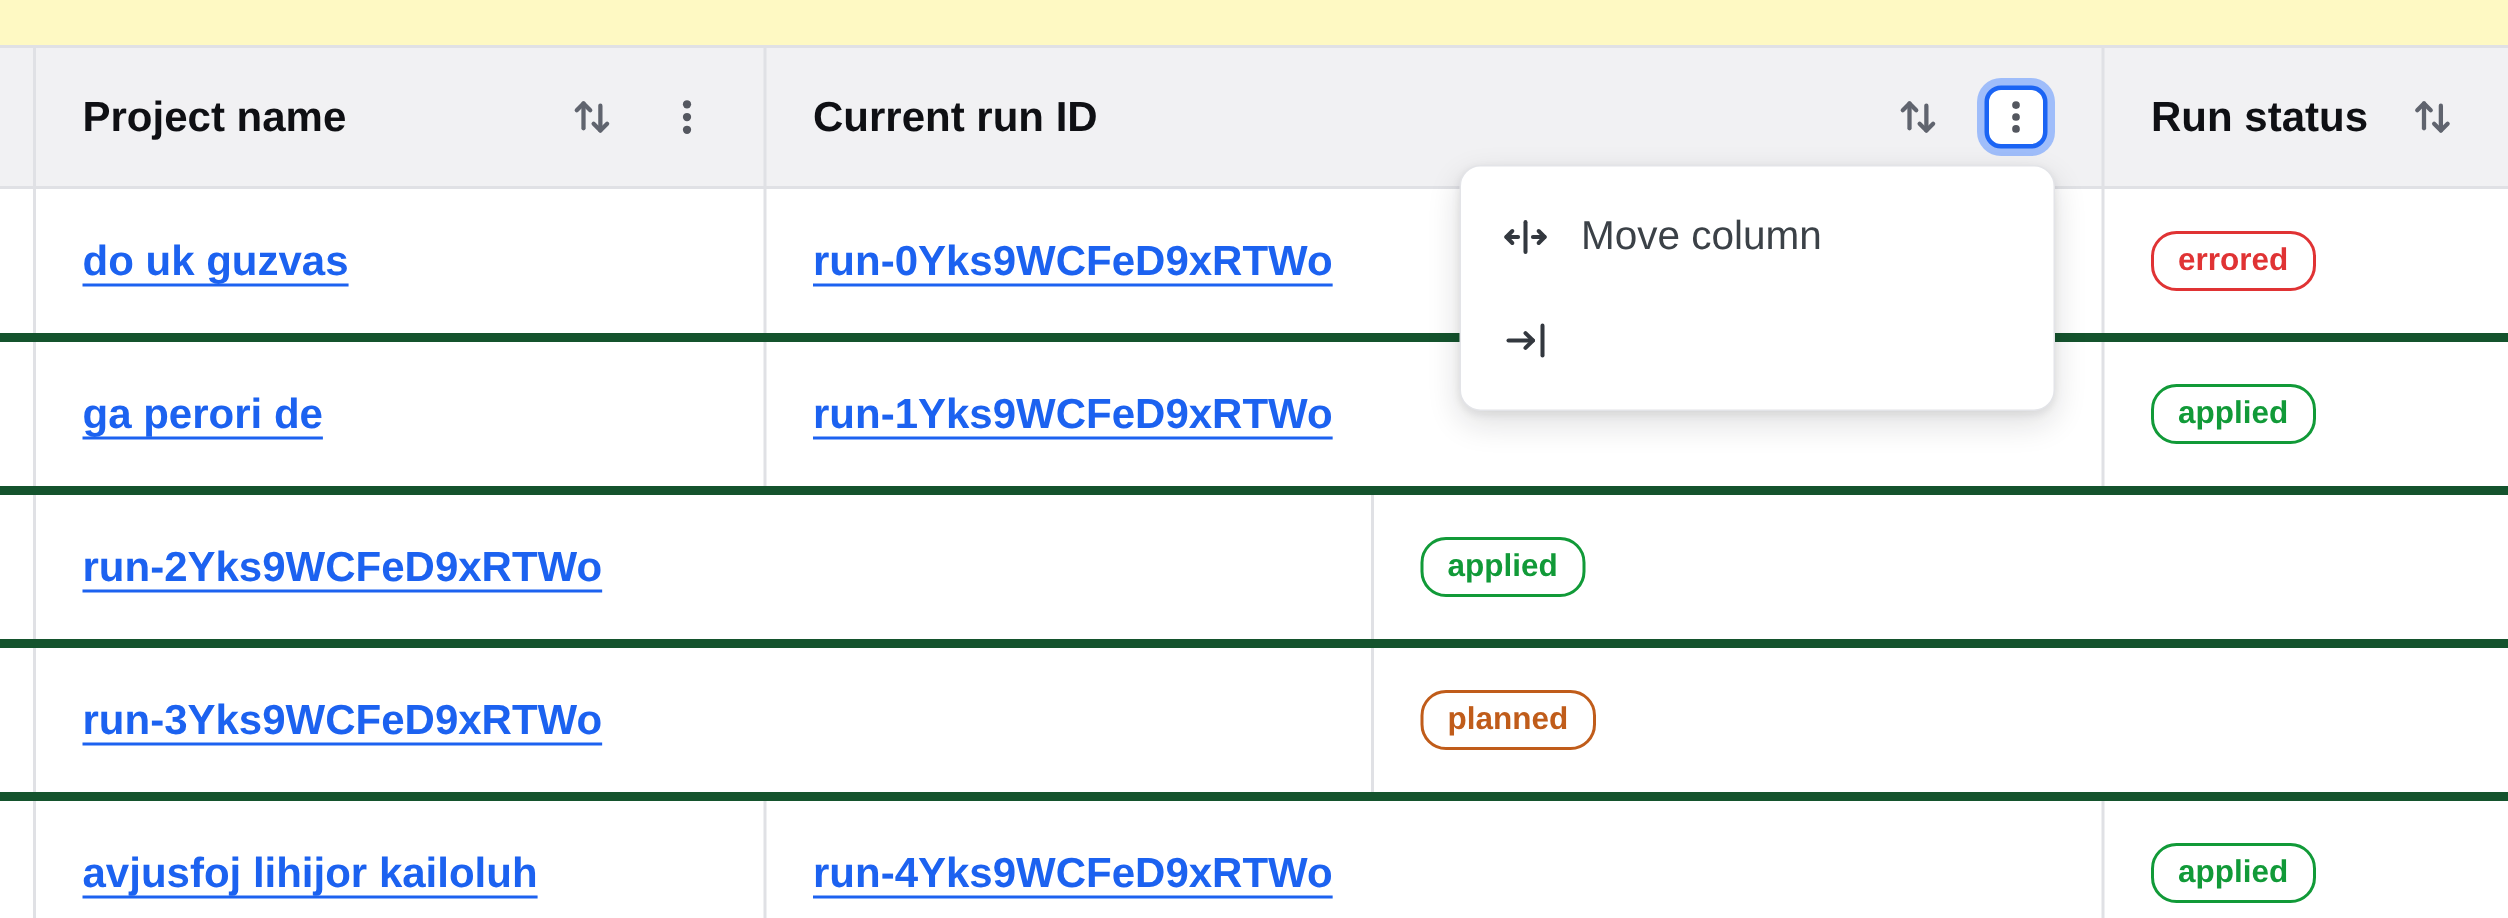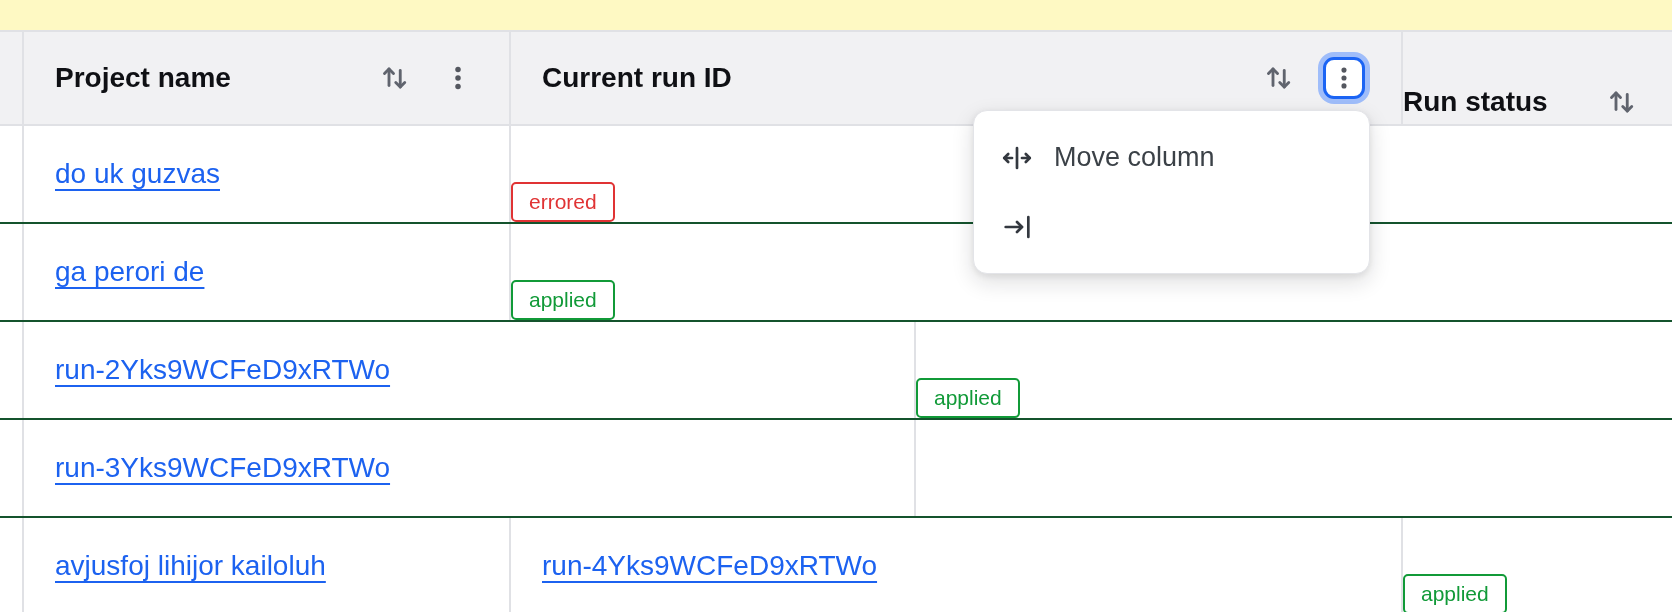--- a/index.html
+++ b/index.html
@@ -11,51 +11,51 @@
   .canvas{position:absolute;inset:0;background:#fef9c3;}
 
   
   .table{position:absolute;top:30px;left:0;width:1672px;border-top:2px solid #e0e1e5;}
   .tr{display:flex;align-items:stretch;}
   .td,.th{box-sizing:border-box;display:flex;align-items:center;}
   .cell-border{border-right:2px solid #e0e1e5;}
   .col-sliver{width:24px;flex:none;}
   .col-project{width:487px;flex:none;padding-left:31px;}
   .col-runid{width:892px;flex:none;padding-left:31px;}
-  .col-status{flex:1;align-items:flex-end;}
+  .col-status{flex:1;padding-left:31px;}
 
   .header-row{height:92px;background:#f1f1f3;border-bottom:2px solid #e0e1e5;}
   .th{font-size:28px;font-weight:700;color:#0f1014;}
   .th-inner{display:flex;align-items:center;width:100%;}
   .th-label{white-space:nowrap;}
   .th-spacer{flex:1;}
   .icon-btn{
     background:transparent;border:none;padding:4px;margin:0;cursor:pointer;
     display:flex;align-items:center;justify-content:center;border-radius:10px;
   }
   .th .sort-btn{margin-right:22px;}
   .kebab-focused{
     width:42px;height:42px;background:#ffffff;
     border:3px solid #1b64f4;border-radius:11px;
     box-shadow:0 0 0 5px #9fbdfa;
     margin-right:36px;
   }
   .pad-right-36{padding-right:36px;}
   .pad-right-28{padding-right:28px;}
 
-  .body-row{height:96px;background:#ffffff;border-bottom:2px solid #14532d;}
+  .body-row{height:96px;background:#ffffff;border-bottom:6px solid #14532d;font-weight:bold;}
 
   a.cell-link{
     color:#1c62f0;text-decoration:underline;text-underline-offset:6px;
     text-decoration-thickness:2px;font-size:28px;white-space:nowrap;cursor:pointer;
   }
 
   .badge{
     display:inline-block;font-size:21px;line-height:1.25;
-    padding:5px 16px;border:2px solid currentColor;border-radius:5px;
+    padding:5px 16px;border:2px solid currentColor;border-radius:17px;
     background:#ffffff;white-space:nowrap;
   }
 
   
   .menu{
     position:absolute;left:973px;top:110px;width:397px;box-sizing:border-box;
     background:#ffffff;border:1px solid #e3e4e8;border-radius:14px;
     box-shadow:0 8px 22px rgba(20,22,28,0.14),0 2px 6px rgba(20,22,28,0.08);
     padding:12px 0;z-index:50;
   }
@@ -136,49 +136,58 @@
           </button>
         </div>
       </div>
     </div>
 
     <div class="tr body-row">
       <div class="td col-sliver cell-border"></div>
       <div class="td col-project cell-border">
         <a class="cell-link">do uk guzvas</a>
       </div>
+      <div class="td col-runid cell-border">
+        <a class="cell-link">run-0Yks9WCFeD9xRTWo</a>
+      </div>
       <div class="td col-status">
         <span class="badge" style="color: rgb(224, 51, 52); border-color: rgb(224, 51, 52);">errored</span>
       </div>
     </div>
 
     <div class="tr body-row">
       <div class="td col-sliver cell-border"></div>
       <div class="td col-project cell-border">
         <a class="cell-link">ga perori de</a>
       </div>
+      <div class="td col-runid cell-border">
+        <a class="cell-link">run-1Yks9WCFeD9xRTWo</a>
+      </div>
       <div class="td col-status">
         <span class="badge" style="color: rgb(17, 154, 56); border-color: rgb(17, 154, 56);">applied</span>
       </div>
     </div>
 
     <div class="tr body-row">
       <div class="td col-sliver cell-border"></div>
       <div class="td col-runid cell-border">
         <a class="cell-link">run-2Yks9WCFeD9xRTWo</a>
       </div>
       <div class="td col-status">
         <span class="badge" style="color: rgb(17, 154, 56); border-color: rgb(17, 154, 56);">applied</span>
       </div>
     </div>
 
     <div class="tr body-row">
       <div class="td col-sliver cell-border"></div>
       <div class="td col-runid cell-border">
         <a class="cell-link">run-3Yks9WCFeD9xRTWo</a>
+      </div>
+      <div class="td col-status">
+        <span class="badge" style="color: rgb(192, 92, 26); border-color: rgb(192, 92, 26);">planned</span>
       </div>
     </div>
 
     <div class="tr body-row">
       <div class="td col-sliver cell-border"></div>
       <div class="td col-project cell-border">
         <a class="cell-link">avjusfoj lihijor kailoluh</a>
       </div>
       <div class="td col-runid cell-border">
         <a class="cell-link">run-4Yks9WCFeD9xRTWo</a>

